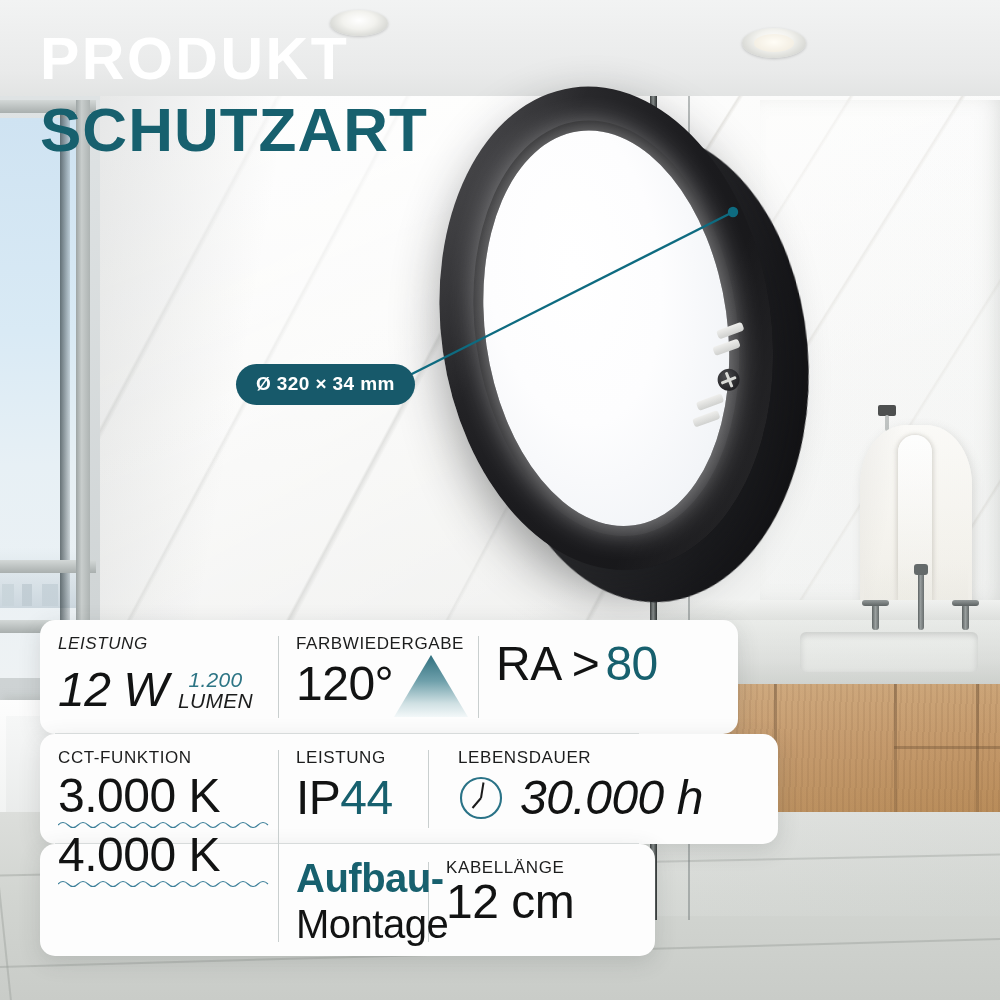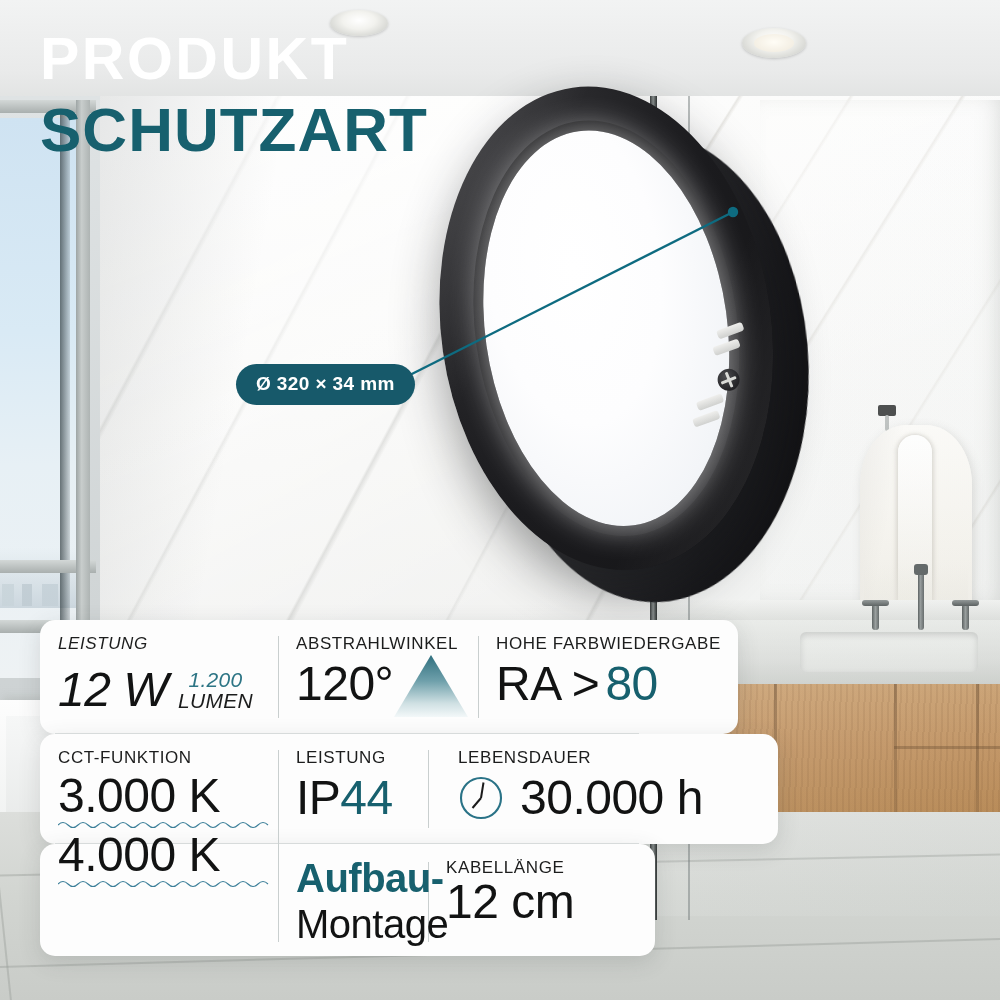--- a/index.html
+++ b/index.html
@@ -461,27 +461,26 @@
     <div style="margin-top:12px; display:flex; align-items:center;">
       <span class="big">12 W</span>
       <span class="lumen">
         <span class="n">1.200</span>
         <span class="u">LUMEN</span>
       </span>
     </div>
   </div>
 
   <div class="cell" style="left:296px; top:634px;">
-    <div class="cap">ABSTRAHLWINKEL</div>
+    <div class="cap">FARBWIEDERGABE</div>
     <div class="big" style="margin-top:6px;">120°</div>
   </div>
   <div class="beam-tri" style="left:394px; top:655px;"></div>
 
   <div class="cell" style="left:496px; top:634px;">
-    <div class="cap">HOHE FARBWIEDERGABE</div>
     <div style="margin-top:6px;">
       <span class="big">RA &gt;</span><span class="big teal" style="margin-left:6px;">80</span>
     </div>
   </div>
 
   <div class="cell" style="left:58px; top:748px;">
     <div class="cap">CCT-FUNKTION</div>
     <div class="big" style="margin-top:4px;">3.000 K</div>
     <svg class="wave" style="position:relative; left:0; top:0; display:block;" viewBox="0 0 214 9">
       <path d="M0 5 Q5 0 10 5 T20 5 T30 5 T40 5 T50 5 T60 5 T70 5 T80 5 T90 5 T100 5 T110 5
@@ -496,21 +495,21 @@
 
   <div class="cell" style="left:296px; top:748px;">
     <div class="cap">LEISTUNG</div>
     <div style="margin-top:6px;">
       <span class="big">IP</span><span class="big teal">44</span>
     </div>
   </div>
 
   <div class="cell" style="left:446px; top:748px;margin-left:12px;">
     <div class="cap">LEBENSDAUER</div>
-    <div style="margin-top:6px; display:flex; align-items:center;">
+    <div style="margin-top:6px; display:flex; align-items:center;font-style:italic;">
       <svg style="width:46px;height:46px;flex:none;" viewBox="0 0 46 46">
         <circle cx="23" cy="23" r="20" fill="none" stroke="#2a7387" stroke-width="2.1"></circle>
         <line x1="23" y1="23" x2="25.5" y2="7.5" stroke="#1b1b1b" stroke-width="2"></line>
         <line x1="23" y1="23" x2="14.5" y2="33" stroke="#1b1b1b" stroke-width="2"></line>
       </svg>
       <span class="big" style="margin-left:16px;">30.000 h</span>
     </div>
   </div>
 
   <div class="cell" style="left:296px; top:858px;">

